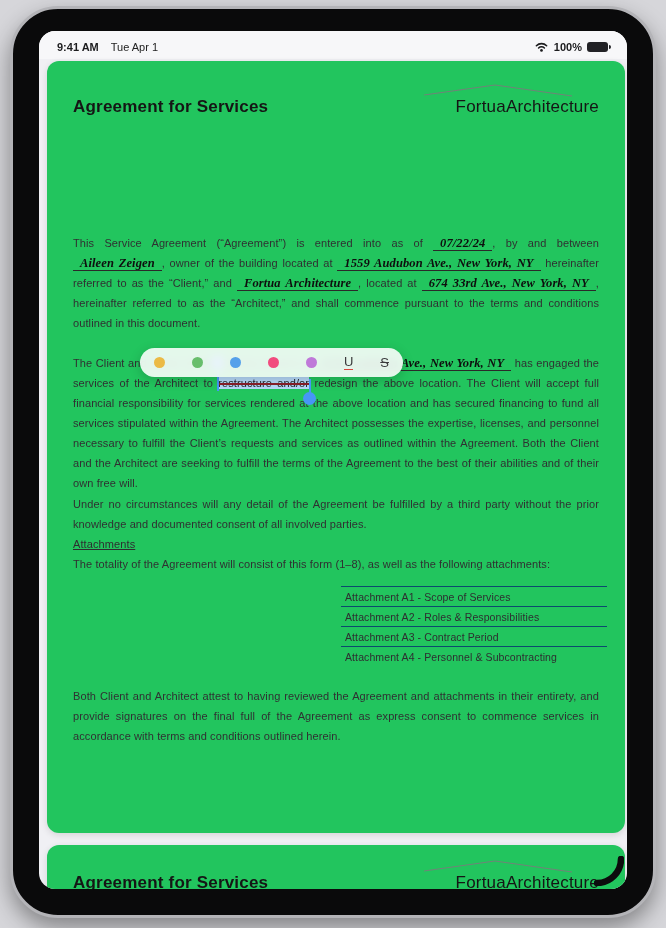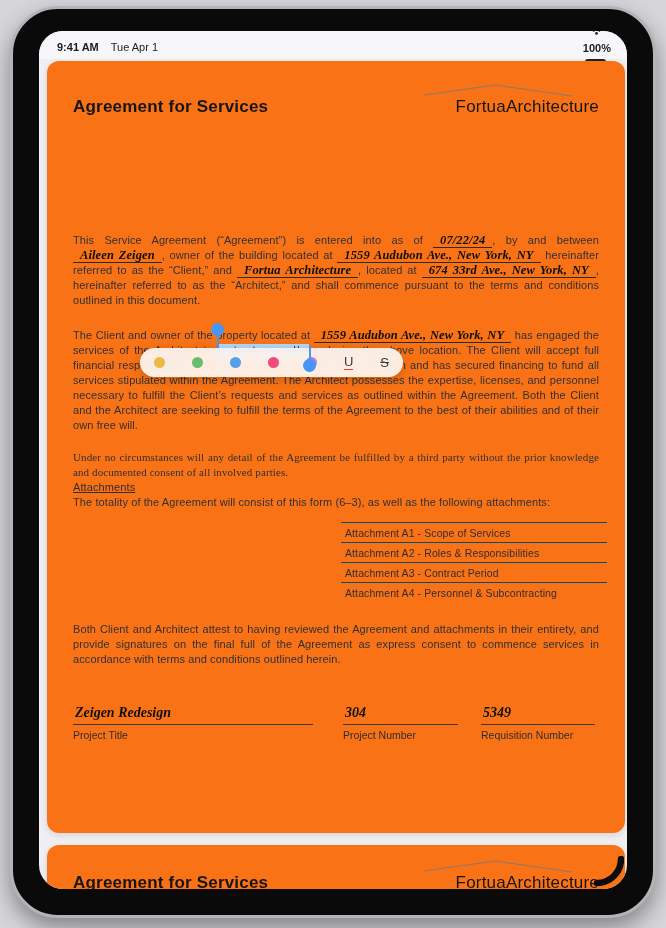--- a/index.html
+++ b/index.html
@@ -4,47 +4,47 @@
 <style>
   * { margin:0; padding:0; box-sizing:border-box; }
   html,body { background:#d6d6da; }
   .stage { position:relative; width:666px; height:928px; overflow:hidden;
            font-family:"Liberation Sans", sans-serif; }
   
   .device { position:absolute; left:10px; top:6px; width:646px; height:912px;
             background:#0a0a0b; border:3px solid #b4b4b8; border-radius:48px;
             box-shadow:0 10px 22px rgba(0,0,0,0.38); }
   .screen { position:absolute; left:26px; right:26px; top:22px; bottom:26px;
-            background:#f0f0f4; border-radius:24px; overflow:hidden; }
+            background:#f0f0f4; border-radius:16px; overflow:hidden; }
   
   .statusbar { position:absolute; left:0; right:0; top:0; height:28px;
                display:flex; align-items:center; justify-content:space-between;
                padding:4px 16px 0 18px; font-size:11px; color:#1c1c1e;
                background:#f7f7f9; }
   .sb-left { display:flex; gap:12px; align-items:center; }
   .sb-time { font-weight:700; }
   .sb-date { font-weight:400; color:#222; }
-  .sb-right { display:flex; gap:5px; align-items:center; font-weight:600;flex-direction:column; }
+  .sb-right { display:flex; gap:5px; align-items:center; font-weight:600; }
   .batt { display:flex; align-items:center; }
   .batt-body { width:21px; height:10.5px; background:#222226; border-radius:3px; }
   .batt-nub { width:2px; height:4px; background:#222226; border-radius:0 2px 2px 0; margin-left:1px; }
   
-  .page { position:absolute; left:8px; width:578px; background:#f97316;
+  .page { position:absolute; left:8px; width:578px; background:#22c55e;
           border-radius:12px; box-shadow:0 2px 7px rgba(0,0,0,0.12); }
   .page1 { top:30px; height:772px; padding:36px 26px 0 26px; }
   .page2 { top:814px; height:120px; padding:28px 26px 0 26px; }
   .doc-header { display:flex; justify-content:space-between; align-items:baseline; }
   .doc-title { font-size:17px; font-weight:700; letter-spacing:0.2px; color:#151515; }
   .doc-logo { position:relative; font-size:17px; font-weight:500; letter-spacing:0.2px; color:#151515;padding-left:28px; }
   .doc-logo svg { position:absolute; left:-6px; top:-15px; }
   
-  .doc-p { font-size:11px; line-height:15px; color:#303032; text-align:justify; letter-spacing:0.1px; }
+  .doc-p { font-size:11px; line-height:20px; color:#303032; text-align:justify; letter-spacing:0.1px; }
   .p1 { margin-top:116px; }
   .p2 { margin-top:20px; }
-  .p3 { margin-top:17px;font-family:Liberation Serif, serif; }
+  .p3 { margin-top:1px; }
   .p4 { margin-top:20px; }
   .hw { font-family:cursive; font-style:italic; font-weight:700; font-size:12.5px;
         color:#0e0e0e; border-bottom:1px solid #2a2a2a; padding:0 7px; white-space:nowrap; }
   
   .sel { position:relative; }
   .sel-text { background:#b5d8f8; color:#26262a;
               text-decoration:line-through; text-decoration-color:#8a1f29; text-decoration-thickness:1.5px; }
   .sel-hstart { position:absolute; left:-1.5px; top:-10px; width:2px; height:24px; background:#4796f6; }
   .sel-hstart::before { content:""; position:absolute; left:-6px; top:-11px; width:13px; height:13px;
                         border-radius:50%; background:#4796f6; }
@@ -129,45 +129,31 @@
           <span class="dot" style="background: rgb(85, 160, 234);"></span>
           <span class="dot" style="background: rgb(241, 75, 126);"></span>
           <span class="dot" style="background: rgb(191, 121, 217);"></span>
           <button class="fmt-btn fmt-u">U</button>
           <button class="fmt-btn fmt-s">S</button>
         </div>
 
         <p class="doc-p p3">Under no circumstances will any detail of the Agreement be fulfilled by a third party without the prior knowledge and documented consent of all involved parties.</p>
 
         <p class="doc-p att-heading">Attachments</p>
-        <p class="doc-p att-intro">The totality of the Agreement will consist of this form (6–3), as well as the following attachments:</p>
+        <p class="doc-p att-intro">The totality of the Agreement will consist of this form (1–8), as well as the following attachments:</p>
 
         <div class="att-table">
           <div class="att-row">Attachment A1 - Scope of Services</div>
           <div class="att-row">Attachment A2 - Roles &amp; Responsibilities</div>
           <div class="att-row">Attachment A3 - Contract Period</div>
           <div class="att-row">Attachment A4 - Personnel &amp; Subcontracting</div>
         </div>
 
         <p class="doc-p p4">Both Client and Architect attest to having reviewed the Agreement and attachments in their entirety, and provide signatures on the final full of the Agreement as express consent to commence services in accordance with terms and conditions outlined herein.</p>
 
-        <div class="fields">
-          <div class="field f1">
-            <span class="field-value">Zeigen Redesign</span>
-            <span class="field-label">Project Title</span>
-          </div>
-          <div class="field f2">
-            <span class="field-value">304</span>
-            <span class="field-label">Project Number</span>
-          </div>
-          <div class="field f3">
-            <span class="field-value">5349</span>
-            <span class="field-label">Requisition Number</span>
-          </div>
-        </div>
       </div>
 
       <div class="page page2">
         <div class="doc-header">
           <span class="doc-title">Agreement for Services</span>
           <span class="doc-logo">
             <svg width="152" height="16" viewBox="0 0 152 16">
               <polyline points="2,13 73,3 150,14" stroke="#7a7a7c" stroke-width="0.9" fill="none"></polyline>
             </svg>
             <span>FortuaArchitecture</span>

